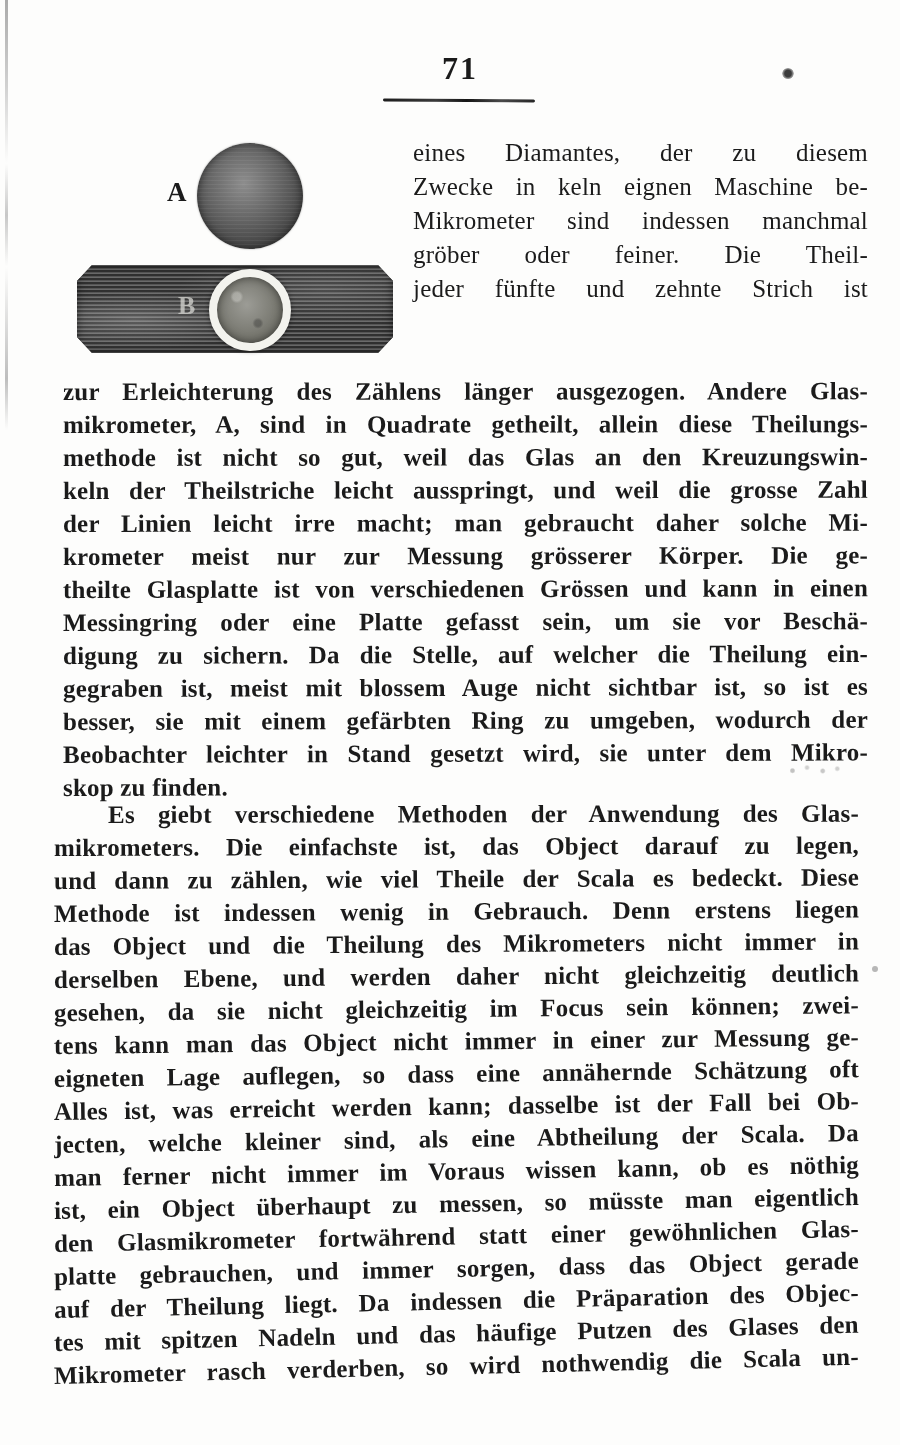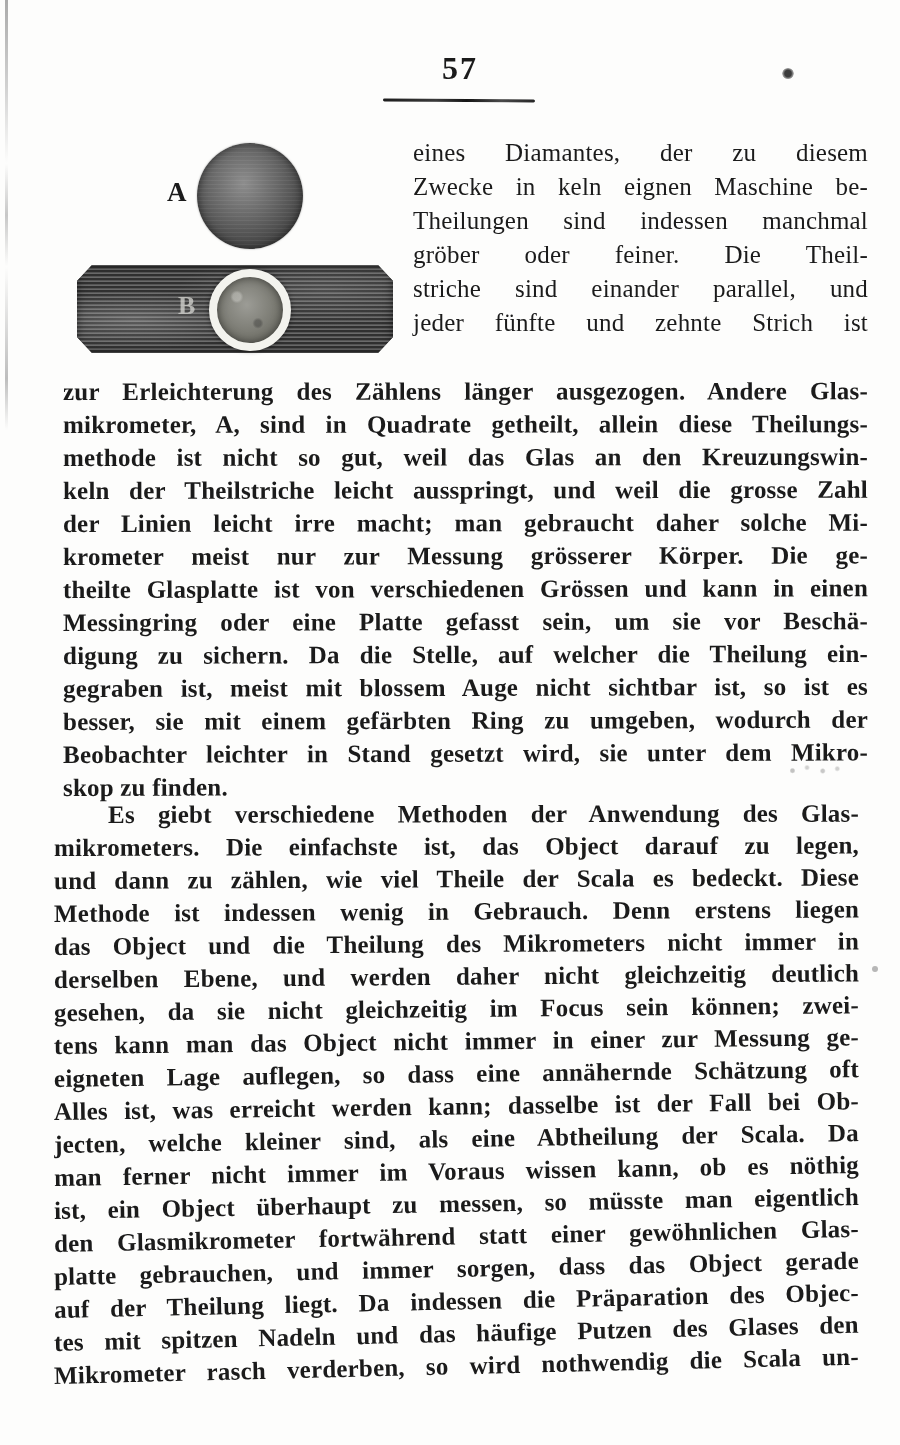--- a/index.html
+++ b/index.html
@@ -83,38 +83,37 @@
   }
   .speck-right{position:absolute;left:872px;top:966px;width:6px;height:6px;border-radius:50%;background:#7d7d7d;opacity:.55;}
 </style>
 </head>
 <body>
 
 <div class="page">
 
   <div class="edge-line"></div>
 
-  <div class="pagenum">57</div>
+  <div class="pagenum">71</div>
   <div class="header-rule"></div>
   <div class="ink-dot"></div>
 
   <div>
     <div class="label-a">A</div>
     <div class="disc-a"></div>
     <div class="slide-b"></div>
     <div class="label-b">B</div>
     <div class="ring"></div>
   </div>
 
   <div class="wrap-col">
       <div class="line">eines Diamantes, der zu diesem</div>
       <div class="line">Zwecke in keln eignen Maschine be-</div>
-      <div class="line">Theilungen sind indessen manchmal</div>
+      <div class="line">Mikrometer sind indessen manchmal</div>
       <div class="line">gröber oder feiner. Die Theil-</div>
-      <div class="line">striche sind einander parallel, und</div>
       <div class="line">jeder fünfte und zehnte Strich ist</div>
     </div>
 
   <div class="body-para1">
       <div class="line" style="transform: rotate(-0.05deg); margin-top: 6px;">zur Erleichterung des Zählens länger ausgezogen. Andere Glas-</div>
       <div class="line" style="transform: rotate(-0.062deg);">mikrometer, A, sind in Quadrate getheilt, allein diese Theilungs-</div>
       <div class="line" style="transform: rotate(-0.074deg);">methode ist nicht so gut, weil das Glas an den Kreuzungswin-</div>
       <div class="line" style="transform: rotate(-0.086deg);">keln der Theilstriche leicht ausspringt, und weil die grosse Zahl</div>
       <div class="line" style="transform: rotate(-0.098deg);">der Linien leicht irre macht; man gebraucht daher solche Mi-</div>
       <div class="line" style="transform: rotate(-0.11deg);">krometer meist nur zur Messung grösserer Körper. Die ge-</div>

